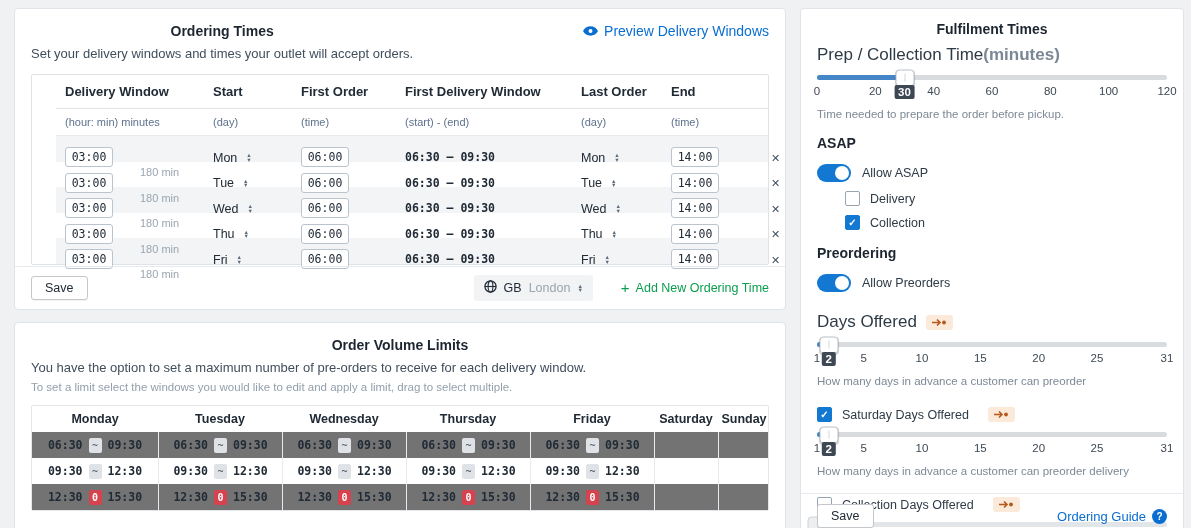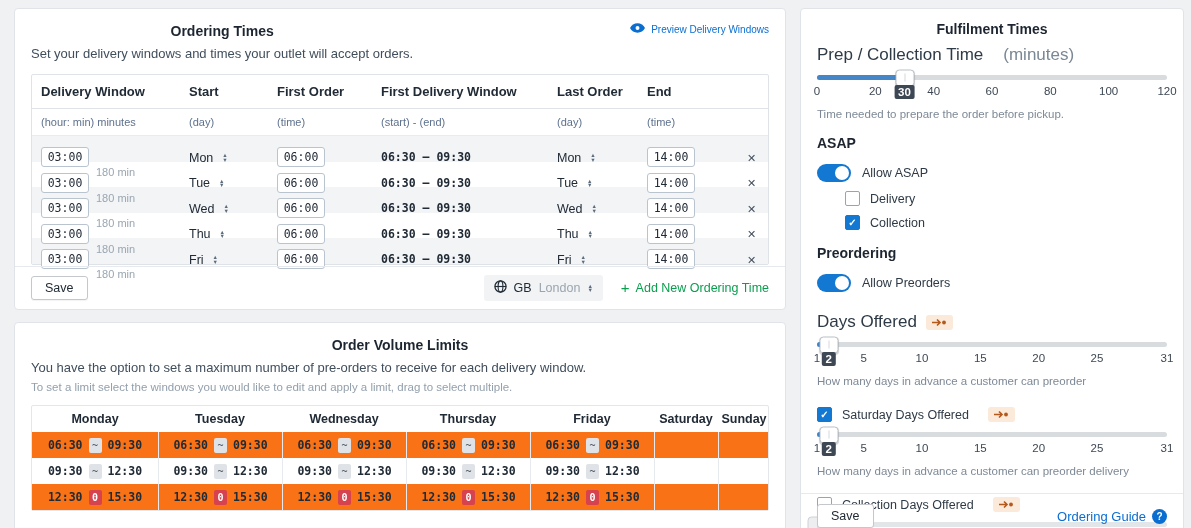--- a/index.html
+++ b/index.html
@@ -13,70 +13,70 @@
   .card{position:absolute;background:#fff;border:1px solid #e0e4e8;border-radius:4px;box-sizing:border-box;}
   #card-ordering{left:14px;top:8px;width:772px;height:302px;}
   #card-volume{left:14px;top:322px;width:772px;height:232px;}
   #card-fulfilment{left:800px;top:8px;width:384px;height:548px;}
 
   h2{font-size:14px;font-weight:bold;color:#1c2530;margin:0;text-align:center;}
   h3{font-size:14px;font-weight:bold;color:#1c2530;margin:0;}
   .sub{font-size:13px;color:#404e5c;margin:7px 0 0 0;}
   .hint{font-size:11.5px;color:#93a0ac;margin:6px 0 0 0;}
 
-  .link{display:inline-flex;align-items:center;gap:6px;font-size:10px;cursor:pointer;text-decoration:none;white-space:nowrap;}
+  .link{display:inline-flex;align-items:center;gap:6px;font-size:14px;cursor:pointer;text-decoration:none;white-space:nowrap;}
   .link.blue{color:#0a6ed1;}
   .link.green{color:#0a9e4e;font-size:12.5px;}
   .link .plus{font-size:15px;line-height:12px;}
 
   
   .card-body{padding:14px 16px 0 16px;}
   .panel-head{display:flex;justify-content:space-between;align-items:flex-start;}
-  .ot-table{margin-top:13px;border:1px solid #dfe3e8;border-radius:2px;}
+  .ot-table{margin-top:13px;border:1px solid #dfe3e8;border-radius:2px;padding-left:24px;}
   .ot-row{display:grid;grid-template-columns:148px 88px 104px 176px 90px 100px 32px;align-items:center;}
   .ot-cell{padding-left:9px;box-sizing:border-box;}
   .ot-head{border-bottom:1px solid #dfe3e8;}
   .ot-head .ot-cell{font-weight:bold;font-size:13px;padding-top:9px;padding-bottom:9px;}
   .ot-subhead{border-bottom:1px solid #e8ecef;}
   .ot-subhead .ot-cell{font-size:11px;color:#5e718d;padding-top:7px;padding-bottom:7px;}
   .ot-data{height:25.5px;}
   .ot-data:nth-child(odd){background:#f2f4f6;}
   .time-input{width:46px;height:18px;border:1px solid #b9c4ce;border-radius:3px;background:#fff;
     font-family:"DejaVu Sans Mono",monospace;font-size:11.5px;text-align:center;color:#212b36;padding:0;}
   .dur{color:#9aa6b1;font-size:11px;margin-left:7px;margin-top:30px;}
-  .flex{display:flex;align-items:center;}
+  .flex{display:flex;align-items:center;gap:20px;}
   .mono{font-family:"DejaVu Sans Mono",monospace;font-size:11.5px;font-weight:bold;color:#212b36;}
   .day-sel{display:inline-flex;align-items:center;gap:9px;font-size:12.5px;cursor:pointer;}
   .stepper{display:inline-flex;flex-direction:column;color:#5a6b7c;font-size:5.5px;line-height:4.5px;}
   .xbtn{font-size:11px;color:#44515e;cursor:pointer;}
   .card-footer{position:absolute;left:0;right:0;bottom:0;height:42px;border-top:1px solid #e6eaee;
     display:flex;justify-content:space-between;align-items:center;padding:0 16px;}
   #card-fulfilment .card-footer{bottom:auto;top:484px;height:44px;border-bottom:none;}
   .btn{background:#fff;border:1px solid #c4c8cc;border-radius:3px;padding:4px 13px;font-size:12.5px;color:#212b36;
     font-family:"Liberation Sans",sans-serif;box-shadow:0 1px 1px rgba(0,0,0,.05);cursor:pointer;}
-  .footer-right{display:flex;align-items:center;gap:18px;}
+  .footer-right{display:flex;align-items:center;gap:28px;}
   .locale{display:inline-flex;align-items:center;gap:7px;background:#f1f3f5;border-radius:3px;padding:5px 10px;font-size:12.5px;cursor:pointer;}
   .locale .city{color:#9aa5af;}
 
   
   .ovl-table{margin-top:12px;border:1px solid #e3e7ea;border-radius:2px;}
   .ovl-row{display:grid;grid-template-columns:126px 124px 124px 124px 124px 64px 52px;}
   .ovl-cell{display:flex;align-items:center;justify-content:center;gap:6px;height:26px;border-left:1px solid #e6eaee;box-sizing:border-box;}
   .ovl-cell:first-child{border-left:none;}
   .ovl-h{font-weight:bold;font-size:12.5px;border-left:none !important;}
-  .ovl-row.odd{background:#f97316;}
+  .ovl-row.odd{background:#737373;}
   .mini{display:inline-block;width:13px;height:15px;border-radius:2px;font-size:10px;line-height:15px;text-align:center;
     font-family:"DejaVu Sans Mono",monospace;}
   .mini.gray{background:#dfe3e7;color:#4a5662;}
   .mini.red{background:#d6434e;color:#fff;font-weight:bold;}
 
   
   #card-fulfilment{padding:12px 16px;}
   .field-label{font-size:17px;color:#2e3a46;margin-top:8px;display:flex;align-items:center;}
-  .unit{color:#7a8794;margin-left:20px;}
+  .unit{color:#7a8794;margin-left:0;font-weight:bold;}
   .slider{margin-top:10px;}
   .track{position:relative;height:5px;background:#d8dcdf;border-radius:3px;}
   .fill{position:absolute;top:0;height:100%;background:#4486c7;border-radius:3px;}
   .handle{position:absolute;top:50%;transform:translate(-50%,-50%);width:17px;height:15px;background:#fff;
     border:1px solid #bcc2c8;border-radius:4px;box-shadow:0 1px 1px rgba(0,0,0,.18);cursor:pointer;}
   .handle::after{content:"";position:absolute;left:50%;top:3px;width:1px;height:8px;background:#d4d8dc;}
   .ticks{position:relative;height:17px;margin-top:5px;}
   .tick{position:absolute;transform:translateX(-50%);font-size:11.5px;color:#3d4854;white-space:nowrap;}
   .tick.badge{background:#3d4854;color:#fff;font-weight:bold;padding:1px 4px;border-radius:2px;}
   .slider.disabled .track{background:#e2e6e9;}

